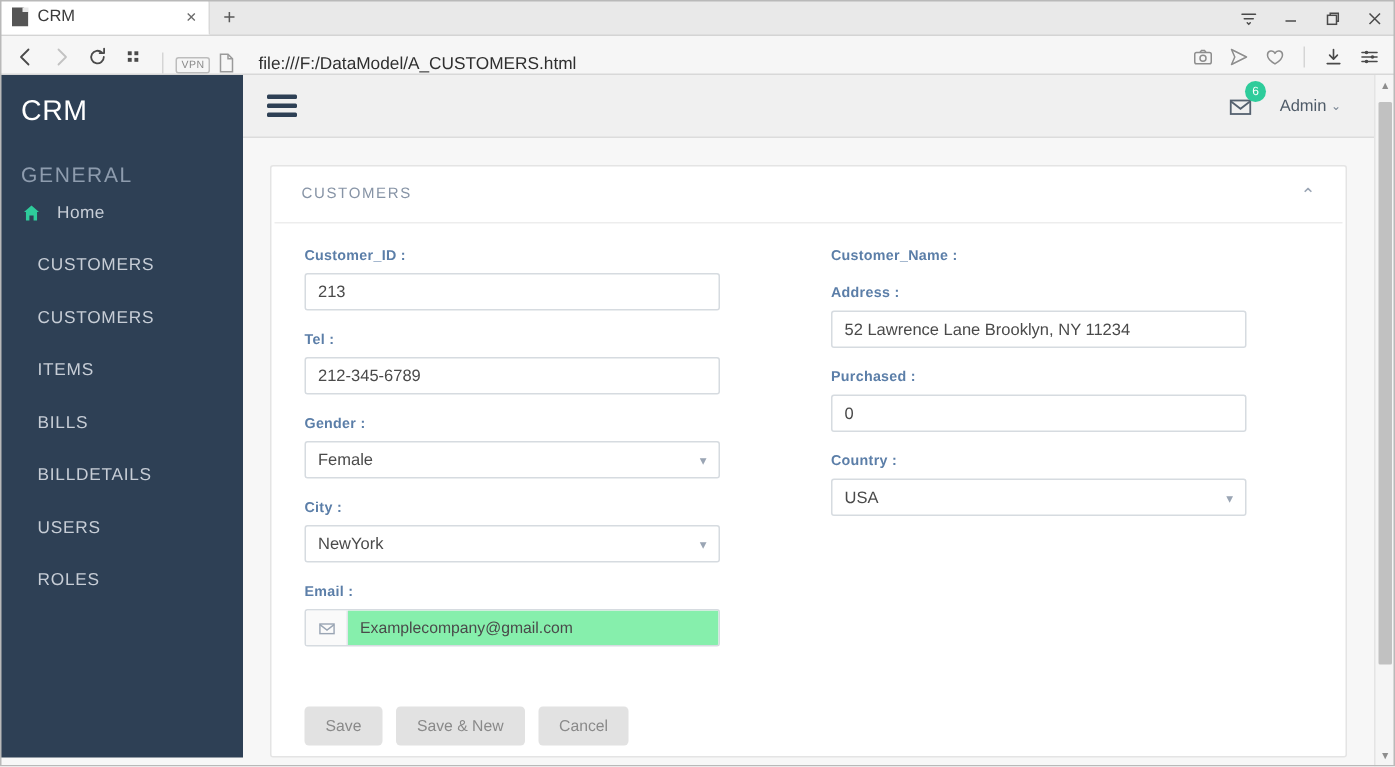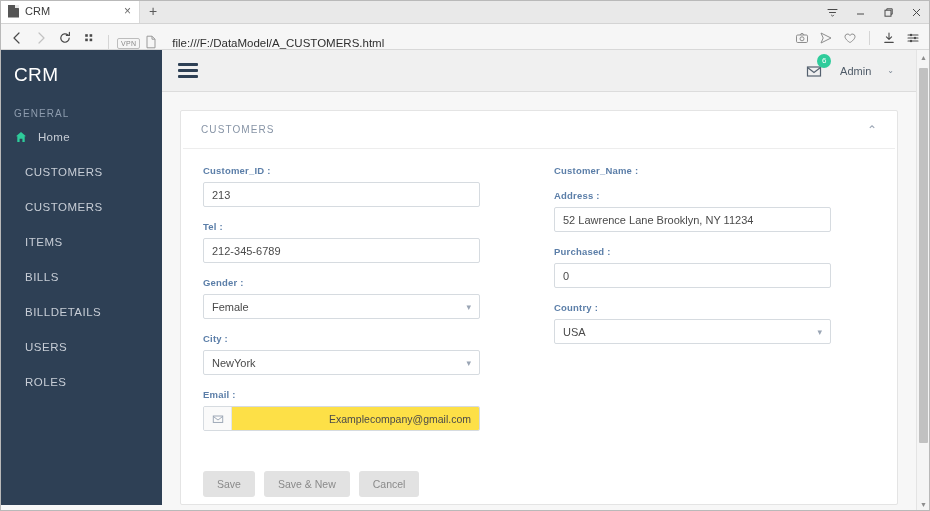--- a/index.html
+++ b/index.html
@@ -69,21 +69,21 @@
   
   .sidebar {
     position:absolute; left:0; top:0; width:162px; height:455px;
     background:#2e4055;
   }
   .brand {
     color:#ffffff; font-size:19px; letter-spacing:.4px;
     padding:14px 0 0 14px; font-weight:400;
   }
   .side-section {
-    color:#8e9cae; font-size:10px; letter-spacing:1.1px;
+    color:#8e9cae; font-size:14px; letter-spacing:1.1px;
     padding:22px 0 0 14px;
   }
   .side-item {
     display:flex; align-items:center; gap:10px;
     height:35px; padding-left:14px; color:#c7cdd6; font-size:11.5px;
     letter-spacing:.3px;
   }
   .side-item .home-ico { color:#2ecc9b; width:14px; display:flex; justify-content:center; }
   .side-item.sub { padding-left:25px; letter-spacing:.5px; }
   .side-label { white-space:nowrap; }
@@ -97,21 +97,21 @@
   .hamburger { margin-left:16px; width:20px; }
   .hamburger span { display:block; height:3px; background:#2e4055; border-radius:1px; margin:3px 0; }
   .top-right { margin-left:auto; display:flex; align-items:center; gap:16px; padding-right:22px; }
   .mail-wrap { position:relative; width:20px; height:20px; display:flex; align-items:center; justify-content:center; color:#55616f; }
   .mail-badge {
     position:absolute; right:-7px; top:-7px;
     width:14px; height:14px; border-radius:50%;
     background:#2ecc9b; color:#ffffff; font-size:8px;
     display:flex; align-items:center; justify-content:center; line-height:1;
   }
-  .admin { font-size:11px; color:#4f5b68; display:flex; align-items:center; gap:16px; }
+  .admin { font-size:11px; color:#4f5b68; display:flex; align-items:center; gap:3px; }
   .admin .caret { font-size:8px; color:#7b8795; }
 
   
   .content { position:absolute; left:162px; top:42px; width:754px; height:413px; padding:18px; }
   .card {
     background:#ffffff; border:1px solid #e4e4e4; border-radius:2px;
     height:395px; position:relative;
   }
   .card-head {
     height:38px; display:flex; align-items:center; padding:0 18px;
@@ -139,21 +139,21 @@
     font-size:9px; color:#9aa5b4; pointer-events:none;
   }
   .sel { appearance:none; -webkit-appearance:none; padding-right:19px; }
   .input-group { display:flex; border:1px solid #d6dbe0; border-radius:2px; height:25px; overflow:hidden; }
   .ig-addon {
     width:28px; display:flex; align-items:center; justify-content:center;
     background:#fafafa; border-right:1px solid #e2e6ea; color:#9aa5b4; font-size:10px;
   }
   .ig-input {
     flex:1; border:none; outline:none; font-size:10.5px; color:#4a4a4a;
-    padding:0 8px; font-family:"Liberation Sans", sans-serif; background:#fde047;text-align:right;
+    padding:0 8px; font-family:"Liberation Sans", sans-serif; background:#86efac;
   }
 
   .actions { display:flex; justify-content:flex-start; gap:9px; margin-top:26px; }
   .btn {
     background:#e2e2e2; border:none; border-radius:3px;
     color:#8a8a8a; font-size:10.5px; padding:7px 14px;
     font-family:"Liberation Sans", sans-serif;
   }
 
   

